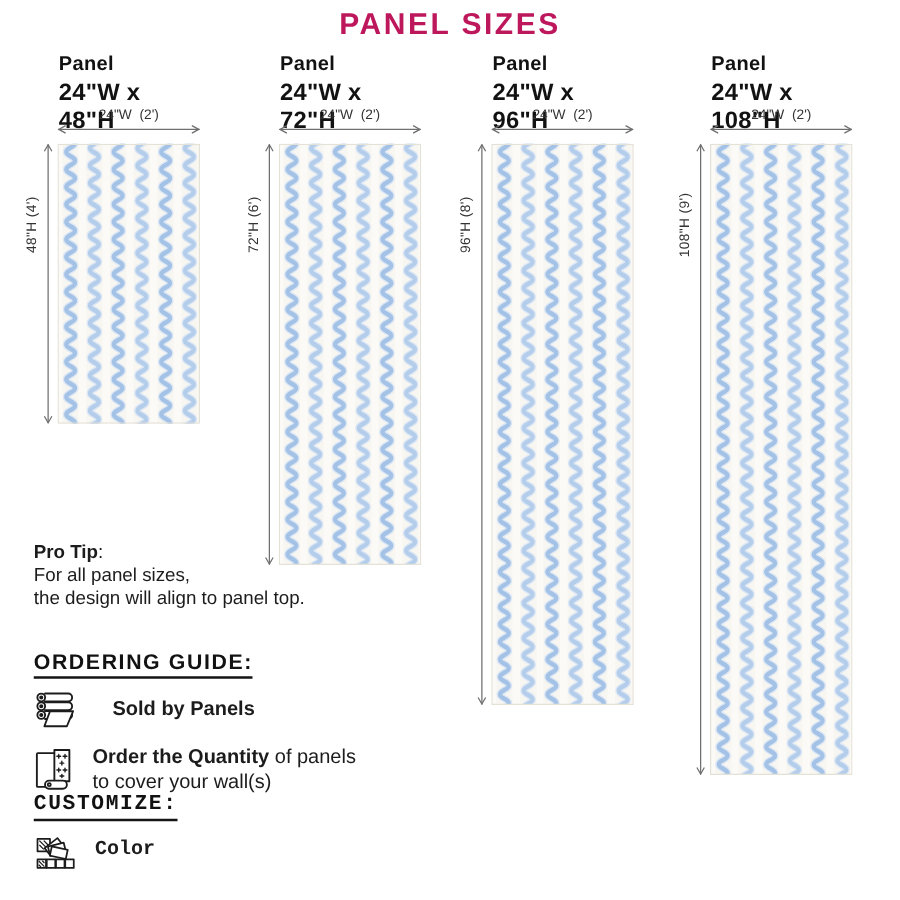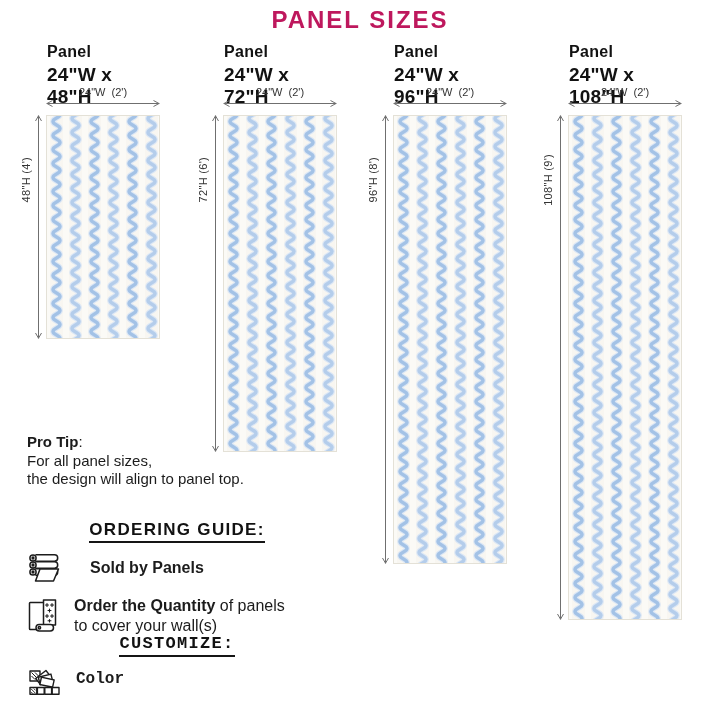--- a/index.html
+++ b/index.html
@@ -25,21 +25,21 @@
   .vwrap  { position:absolute; top:113px; left:-29px; width:18px; height:130px;
             display:flex; align-items:center; justify-content:center; }
   .vlabel { writing-mode:vertical-rl; transform:rotate(180deg);
             font-size:11px; color:#333; white-space:nowrap; letter-spacing:.3px; }
   
   .protip { position:absolute; left:27px; top:433px; }
   .protip p { margin:0; font-size:15px; line-height:18.5px; color:#1c1c1c; }
   .protip b { font-weight:700; }
   .guide { position:absolute; left:27px; top:520px; width:300px; }
   .customize { position:absolute; left:27px; top:634px; width:300px;font-family:Liberation Mono, monospace; }
-  .sec-h { margin:0; font-size:17px; font-weight:700; letter-spacing:1.3px; color:#121212;text-align:center; }
+  .sec-h { margin:0; font-size:17px; font-weight:700; letter-spacing:1.3px; color:#121212; }
   .uh { border-bottom:2.5px solid #151515; padding-bottom:2px; }
   .gitem { display:flex; align-items:center; gap:13px; }
   .gitem.first { margin-top:13px;gap:27px; }
   .gitem.second { margin-top:13px; }
   .gitem.cust { margin-top:11px; }
   .gicon { flex:0 0 auto; }
   .gtext { margin:0; font-size:16px; line-height:19.5px; color:#1c1c1c; }
   .gtext b { font-weight:700; }
 </style>
 </head>

